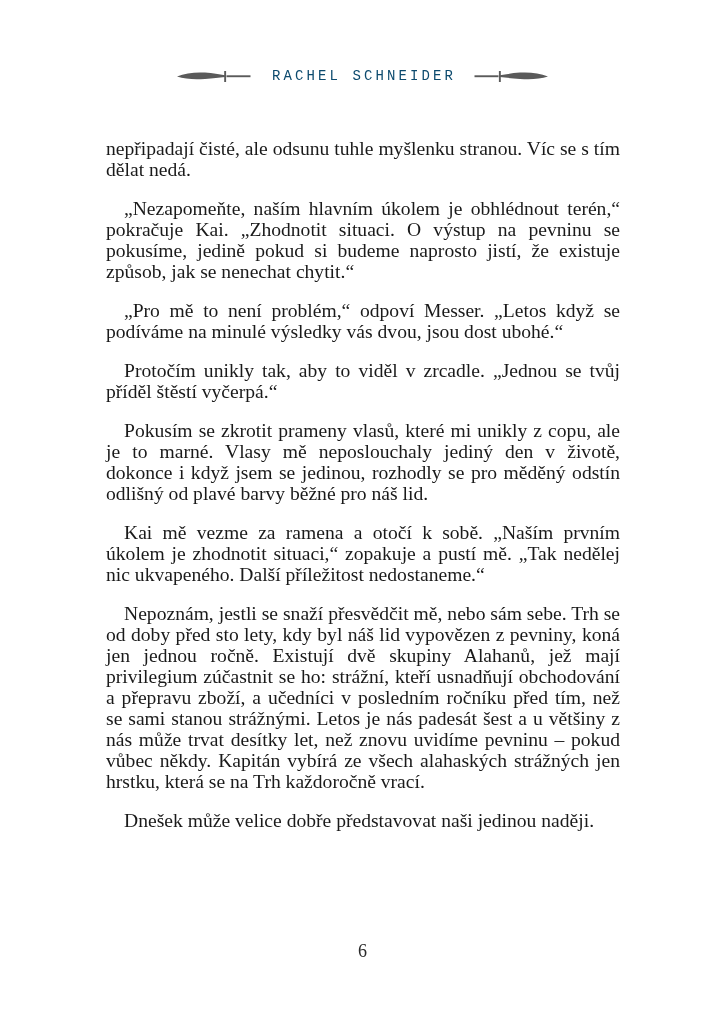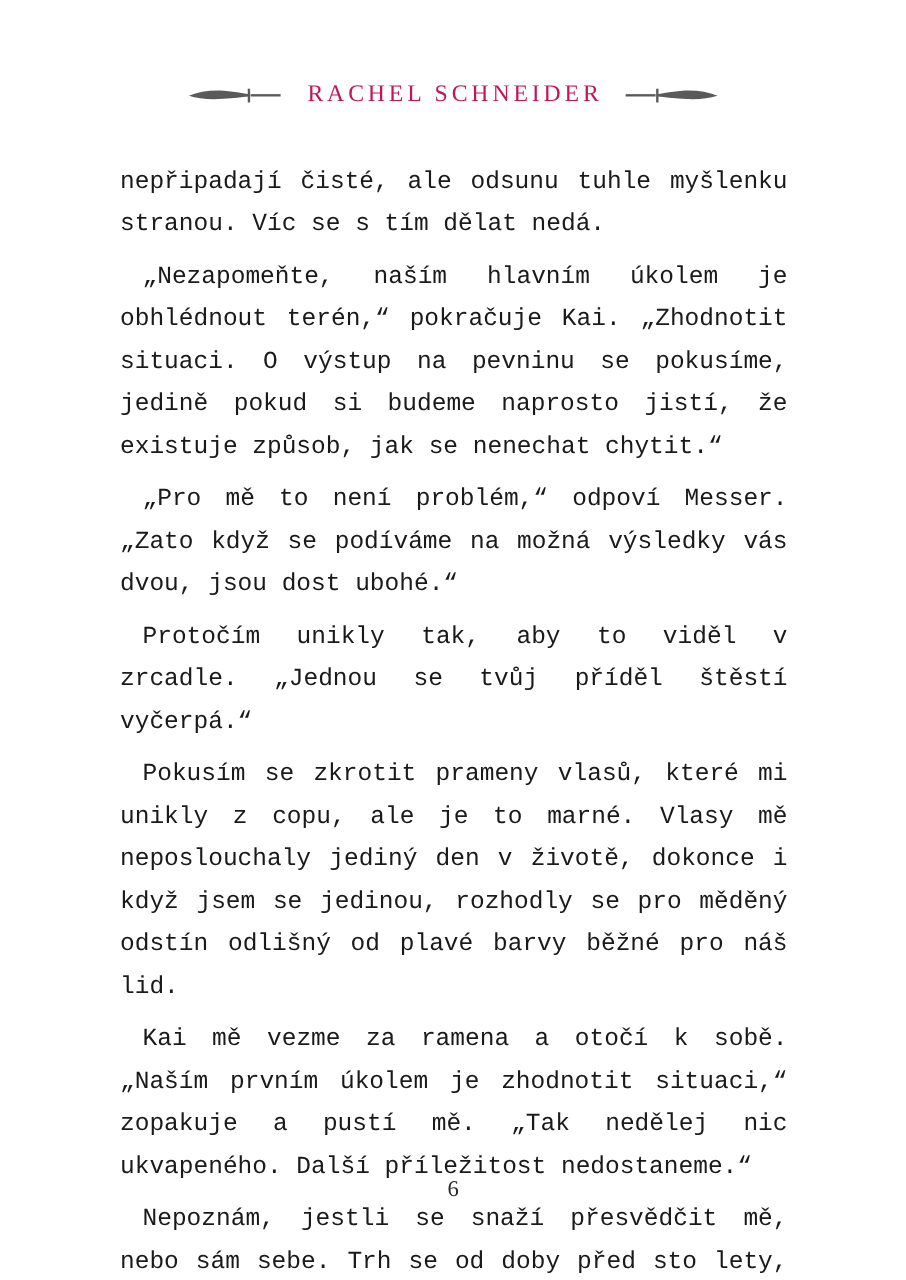--- a/index.html
+++ b/index.html
@@ -23,53 +23,52 @@
     top: 62px;
     left: 0;
     width: 725px;
     height: 28px;
     display: flex;
     align-items: center;
     justify-content: center;
     gap: 0;
   }
   .rh-title {
-    font-family: Liberation Serif, serif;
-    font-size: 19px;
+    font-family: Liberation Mono, monospace;
+    font-size: 14px;
     letter-spacing: 3.1px;
-    color: #be185d;
+    color: #0c4a6e;
     white-space: nowrap;
     padding: 0 16px;
     text-indent: 3.1px;
   }
   .ornament {
     width: 78px;
     height: 18px;
     flex: 0 0 auto;
     display: block;
   }
 
   
   .textblock {
     position: absolute;
     left: 88px;
     top: 120px;
     width: 550px;
   }
   .para {
-    margin: 8px;
+    margin: 18px;
     font-size: 19.6px;
-    line-height: 34px;
+    line-height: 21px;
     text-align: justify;
     text-justify: inter-word;
     text-indent: 18px;
     hyphens: manual;
     -webkit-hyphens: manual;
     word-spacing: 0px;
-    font-family: Liberation Mono, monospace;
   }
   .para.first {
     text-indent: 0;
   }
   .para.last-full {
     text-align-last: left;
   }
 
   
   .folio {
@@ -102,21 +101,21 @@
         <path d="M2 9.6 C10 6.2, 20 5.0, 30 5.6 C38 6.1, 44 7.4, 50 8.3 L50 10.1 C44 10.6, 38 11.4, 30 12.0 C20 12.7, 10 12.3, 2 9.6 Z" fill="#5a5a5a"></path>
         <rect x="49.2" y="4.0" width="1.9" height="11.0" fill="#5a5a5a"></rect>
         <rect x="51.5" y="8.3" width="24" height="1.9" fill="#5a5a5a"></rect>
       </g>
     </svg>
   </div>
 
   <div class="textblock">
     <p class="para first">nepřipadají čisté, ale odsunu tuhle myšlenku stranou. Víc se s tím dělat nedá.</p>
     <p class="para">„Nezapomeňte, naším hlavním úkolem je obhlédnout terén,“ pokračuje Kai. „Zhodnotit situaci. O výstup na pevninu se pokusíme, jedině pokud si budeme naprosto jistí, že existuje způsob, jak se nenechat chytit.“</p>
-    <p class="para">„Pro mě to není problém,“ odpoví Messer. „Zato když se podíváme na možná výsledky vás dvou, jsou dost ubohé.“</p>
+    <p class="para">„Pro mě to není problém,“ odpoví Messer. „Letos když se podíváme na minulé výsledky vás dvou, jsou dost ubohé.“</p>
     <p class="para">Protočím unikly tak, aby to viděl v zrcadle. „Jednou se tvůj příděl štěstí vyčerpá.“</p>
     <p class="para">Pokusím se zkrotit prameny vlasů, které mi unikly z copu, ale je to marné. Vlasy mě neposlouchaly jediný den v životě, dokonce i když jsem se jedinou, rozhodly se pro měděný odstín odlišný od plavé barvy běžné pro náš lid.</p>
     <p class="para">Kai mě vezme za ramena a otočí k sobě. „Naším prvním úkolem je zhodnotit situaci,“ zopakuje a pustí mě. „Tak nedělej nic ukvapeného. Další příležitost nedostaneme.“</p>
     <p class="para">Nepoznám, jestli se snaží přesvědčit mě, nebo sám sebe. Trh se od doby před sto lety, kdy byl náš lid vypovězen z pevniny, koná jen jednou ročně. Existují dvě skupiny Alahanů, jež mají privilegium zúčastnit se ho: strážní, kteří usnadňují obchodování a přepravu zboží, a učedníci v posledním ročníku před tím, než se sami stanou strážnými. Letos je nás padesát šest a u většiny z nás může trvat desítky let, než znovu uvidíme pevninu – pokud vůbec někdy. Kapitán vybírá ze všech alahaských strážných jen hrstku, která se na Trh každoročně vrací.</p>
     <p class="para">Dnešek může velice dobře představovat naši jedinou naději.</p>
   </div>
 
   <div class="folio">6</div>
 
 </div>

